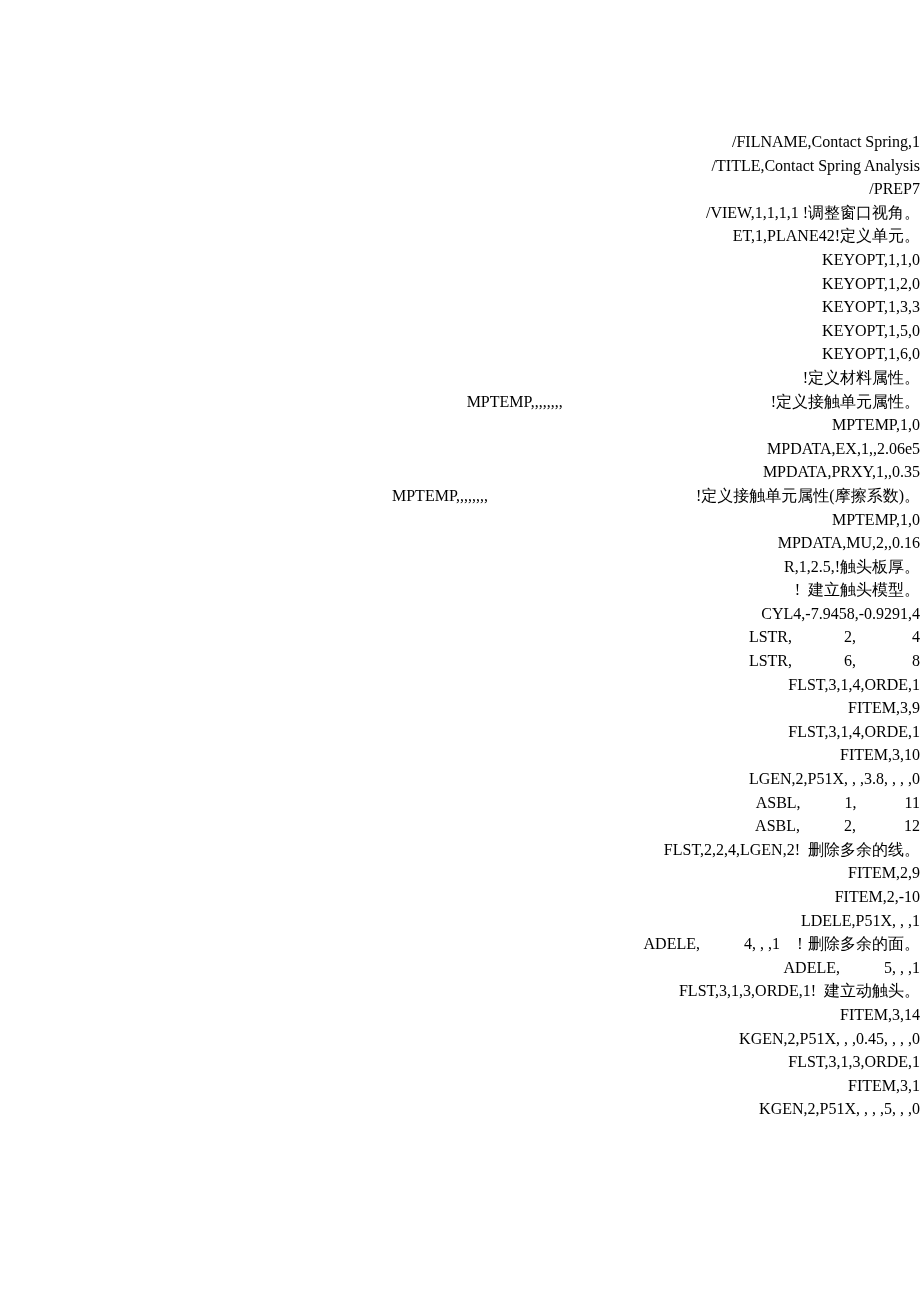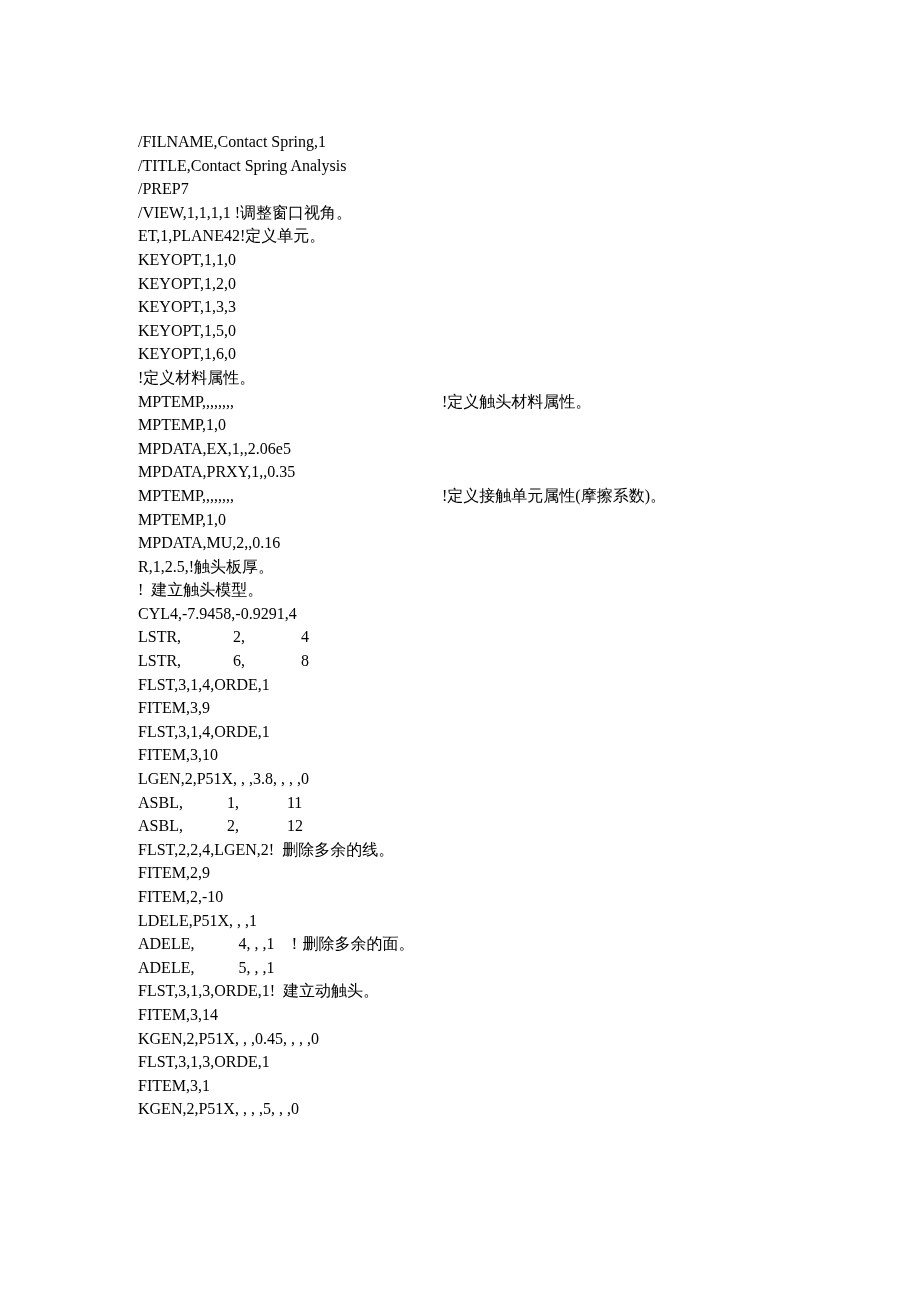--- a/index.html
+++ b/index.html
@@ -10,20 +10,21 @@
   }
   .page {
     box-sizing: border-box;
     width: 920px;
     min-height: 1293px;
     padding: 130px 0 0 138px;
     font-family: "Times New Roman", "SimSun", serif;
     font-size: 16px;
     color: #000;
     line-height: 23.6px;
+    text-align: right;
   }
   .line {
     white-space: pre;
   }
 </style>
 </head>
 <body>
 
 <div class="page">
   <div id="code">
@@ -31,21 +32,21 @@
       <div class="line">/TITLE,Contact Spring Analysis</div>
       <div class="line">/PREP7</div>
       <div class="line">/VIEW,1,1,1,1 !调整窗口视角。</div>
       <div class="line">ET,1,PLANE42!定义单元。</div>
       <div class="line">KEYOPT,1,1,0</div>
       <div class="line">KEYOPT,1,2,0</div>
       <div class="line">KEYOPT,1,3,3</div>
       <div class="line">KEYOPT,1,5,0</div>
       <div class="line">KEYOPT,1,6,0</div>
       <div class="line">!定义材料属性。</div>
-      <div class="line">MPTEMP,,,,,,,,                                                    !定义触头材料属性。</div>
+      <div class="line">MPTEMP,,,,,,,,                                                    !定义接触单元属性。</div>
       <div class="line">MPTEMP,1,0</div>
       <div class="line">MPDATA,EX,1,,2.06e5</div>
       <div class="line">MPDATA,PRXY,1,,0.35</div>
       <div class="line">MPTEMP,,,,,,,,                                                    !定义接触单元属性(摩擦系数)。</div>
       <div class="line">MPTEMP,1,0</div>
       <div class="line">MPDATA,MU,2,,0.16</div>
       <div class="line">R,1,2.5,!触头板厚。</div>
       <div class="line">!  建立触头模型。</div>
       <div class="line">CYL4,-7.9458,-0.9291,4</div>
       <div class="line">LSTR,             2,              4</div>

